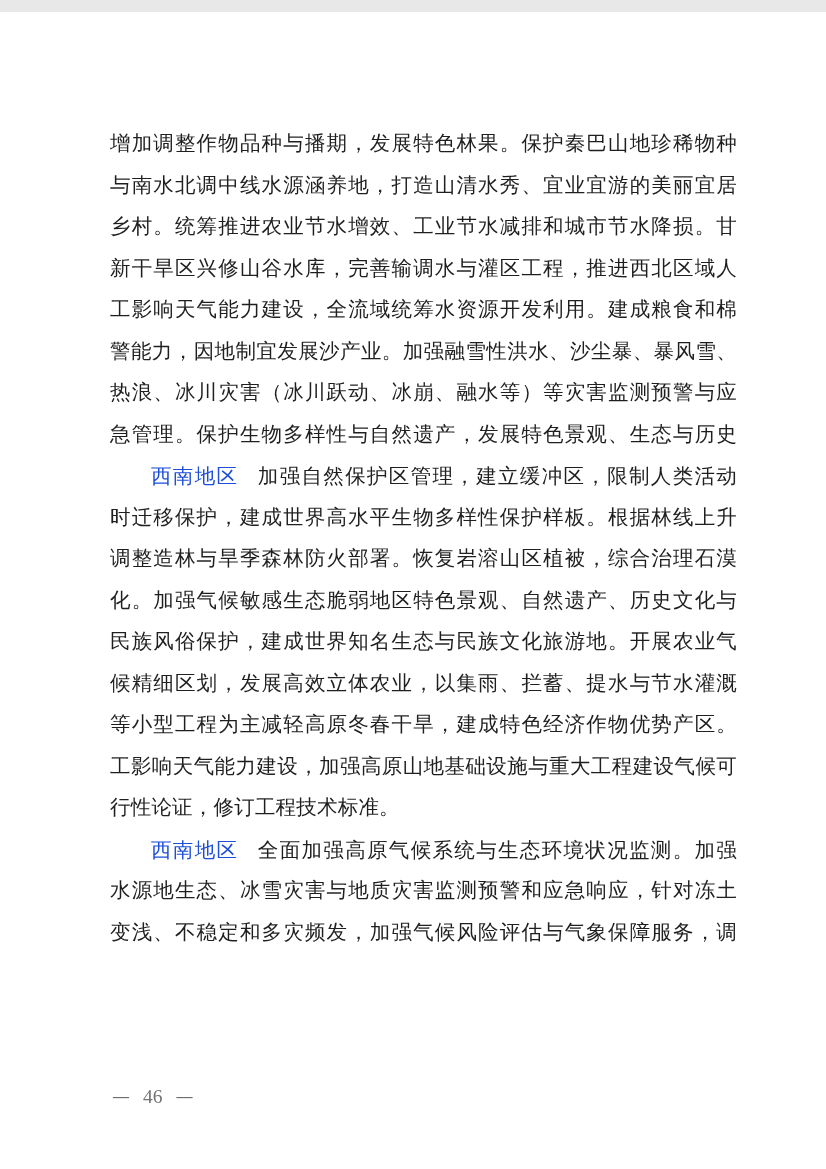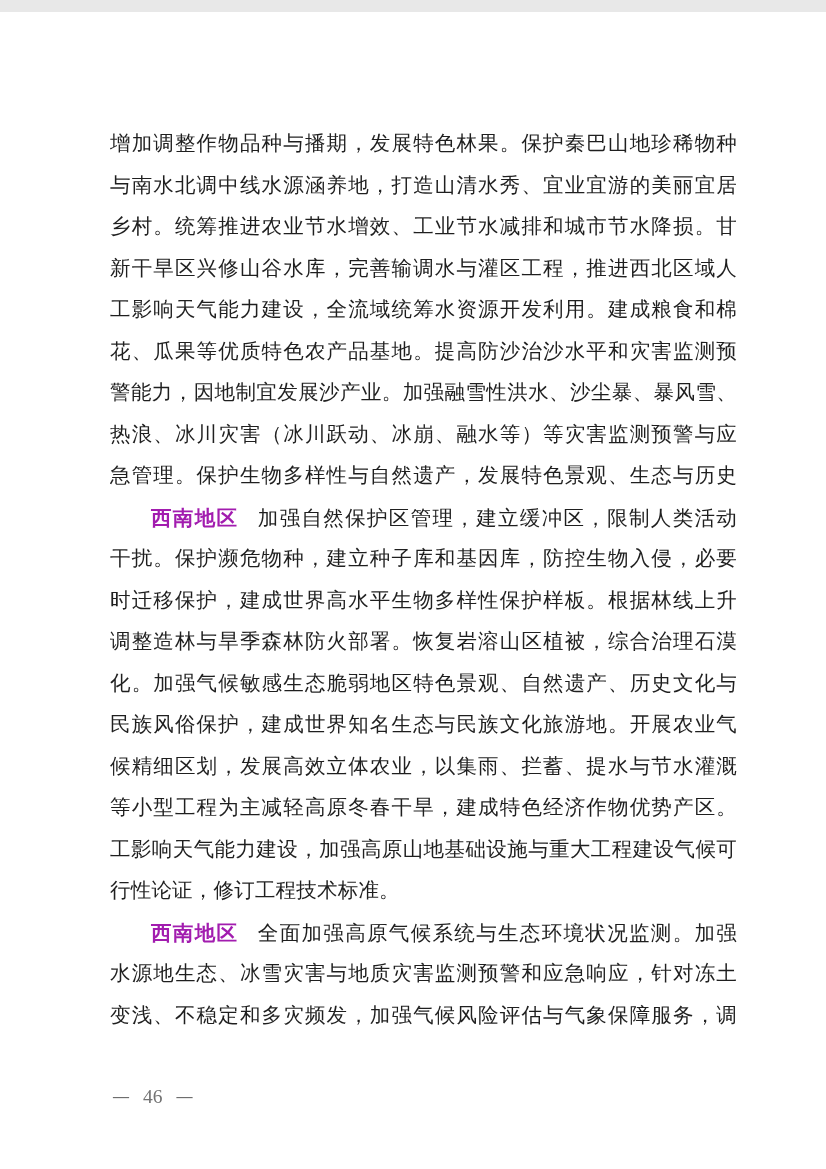--- a/index.html
+++ b/index.html
@@ -35,23 +35,23 @@
     letter-spacing: 0.2px;
     overflow: hidden;
   }
   .line.para-end {
     text-align-last: left;
   }
   .line.indent {
     text-indent: 41px;
   }
   .lead {
-    font-weight: bold;
+    font-weight: normal;
     font-family: "Liberation Sans", "DejaVu Sans", sans-serif;
-    color: #a21caf;
+    color: #1d4ed8;
     margin-right: 0.95em;
   }
   .footer {
     position: absolute;
     left: 112px;
     top: 1072px;
     display: flex;
     align-items: center;
     gap: 13px;
     font-size: 19px;
@@ -74,28 +74,26 @@
 
 <div class="page">
 
   <div class="doc-body">
       <div class="para">
         <div class="line">增加调整作物品种与播期，发展特色林果。保护秦巴山地珍稀物种</div>
         <div class="line">与南水北调中线水源涵养地，打造山清水秀、宜业宜游的美丽宜居</div>
         <div class="line">乡村。统筹推进农业节水增效、工业节水减排和城市节水降损。甘</div>
         <div class="line">新干旱区兴修山谷水库，完善输调水与灌区工程，推进西北区域人</div>
         <div class="line">工影响天气能力建设，全流域统筹水资源开发利用。建成粮食和棉</div>
-        <div class="line">花、瓜果等优质特色农产品基地。提高防沙治沙水平和灾害监测预</div>
         <div class="line">警能力，因地制宜发展沙产业。加强融雪性洪水、沙尘暴、暴风雪、</div>
         <div class="line">热浪、冰川灾害（冰川跃动、冰崩、融水等）等灾害监测预警与应</div>
         <div class="line">急管理。保护生物多样性与自然遗产，发展特色景观、生态与历史</div>
       </div>
       <div class="para">
         <div class="line indent"><span class="lead">西南地区</span><span>加强自然保护区管理，建立缓冲区，限制人类活动</span></div>
-        <div class="line">干扰。保护濒危物种，建立种子库和基因库，防控生物入侵，必要</div>
         <div class="line">时迁移保护，建成世界高水平生物多样性保护样板。根据林线上升</div>
         <div class="line">调整造林与旱季森林防火部署。恢复岩溶山区植被，综合治理石漠</div>
         <div class="line">化。加强气候敏感生态脆弱地区特色景观、自然遗产、历史文化与</div>
         <div class="line">民族风俗保护，建成世界知名生态与民族文化旅游地。开展农业气</div>
         <div class="line">候精细区划，发展高效立体农业，以集雨、拦蓄、提水与节水灌溉</div>
         <div class="line">等小型工程为主减轻高原冬春干旱，建成特色经济作物优势产区。</div>
         <div class="line">工影响天气能力建设，加强高原山地基础设施与重大工程建设气候可</div>
         <div class="line para-end">行性论证，修订工程技术标准。</div>
       </div>
       <div class="para">

